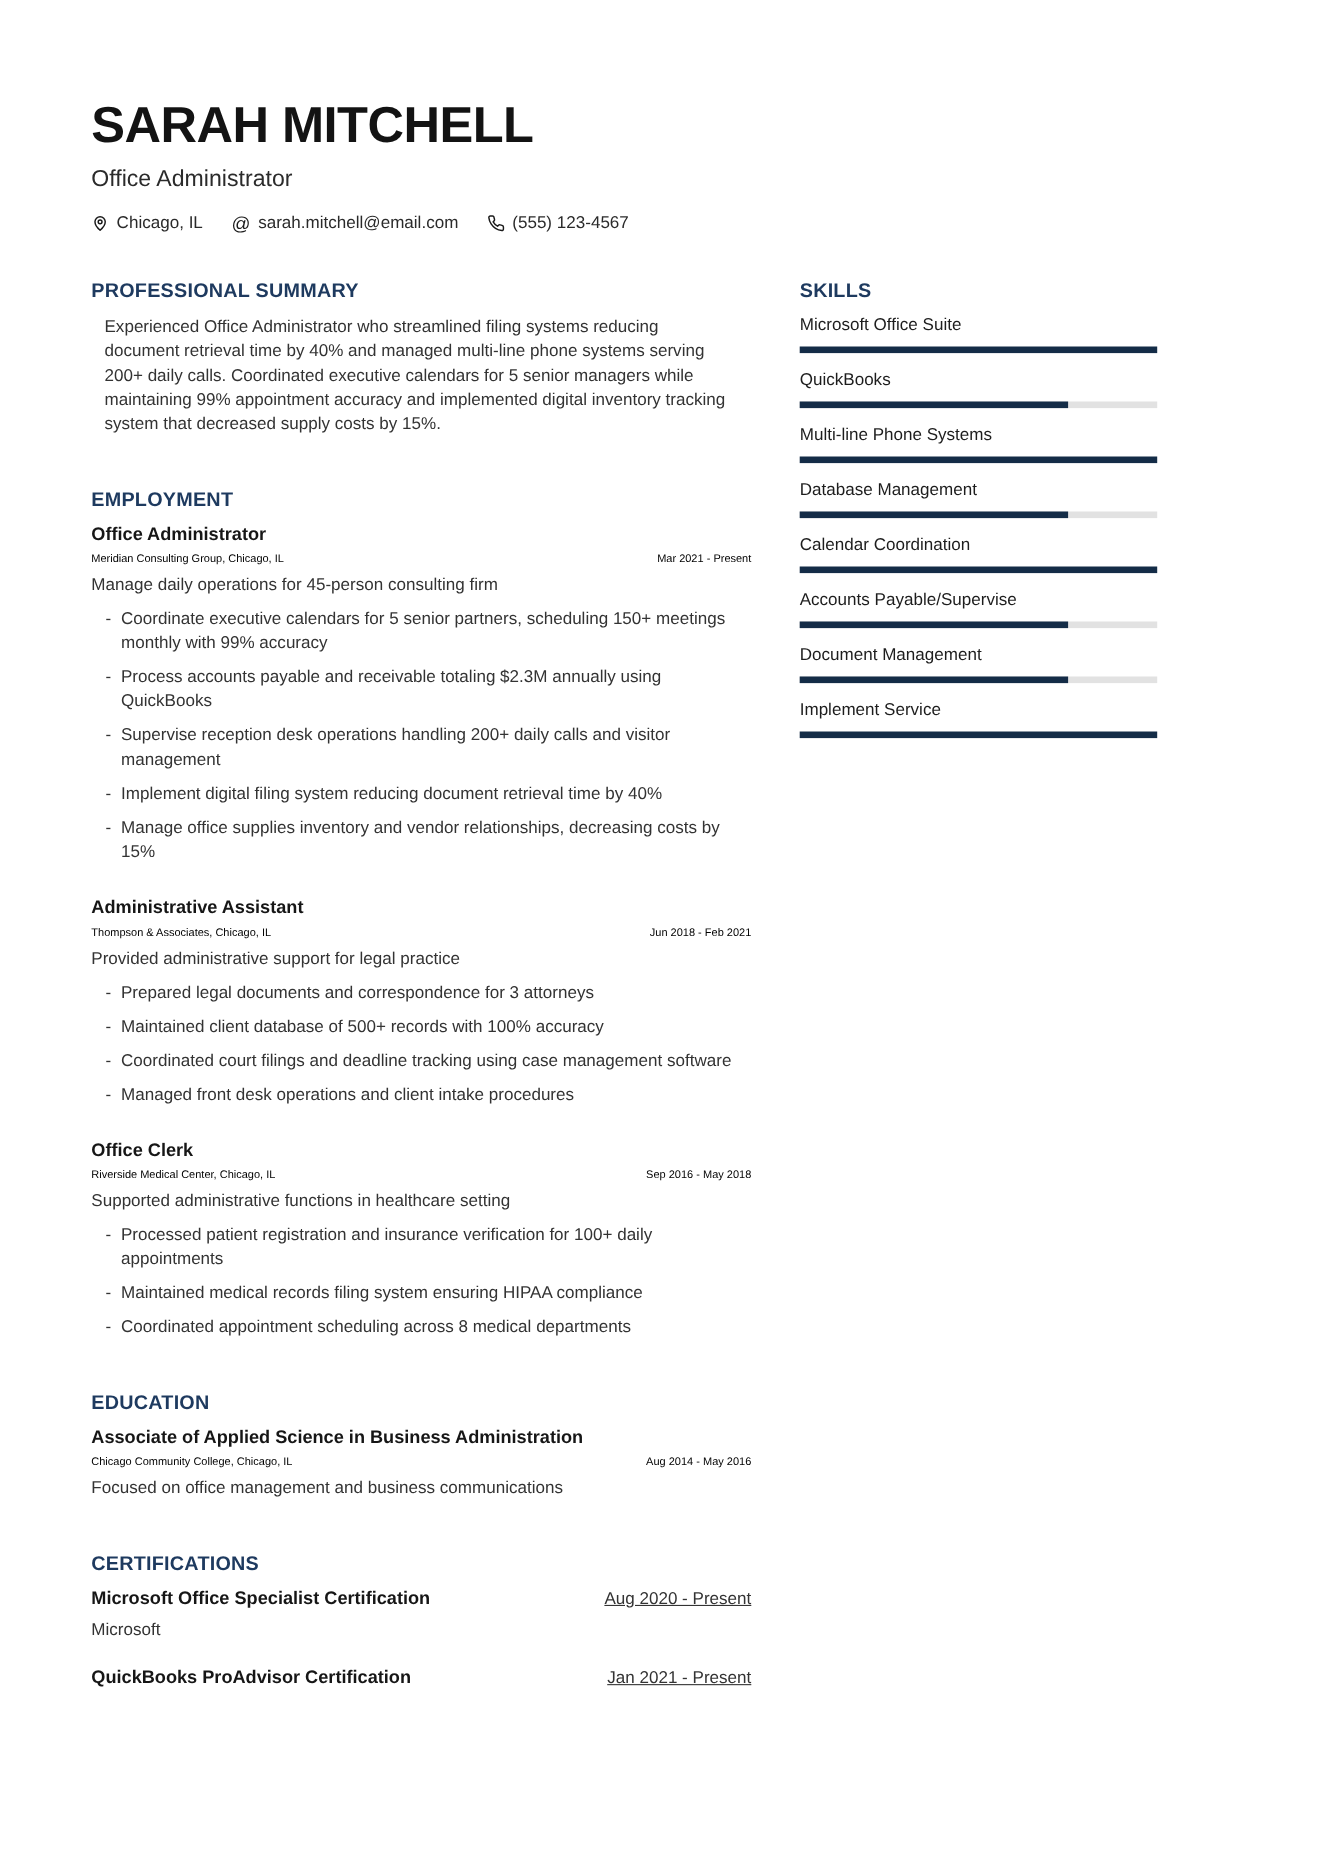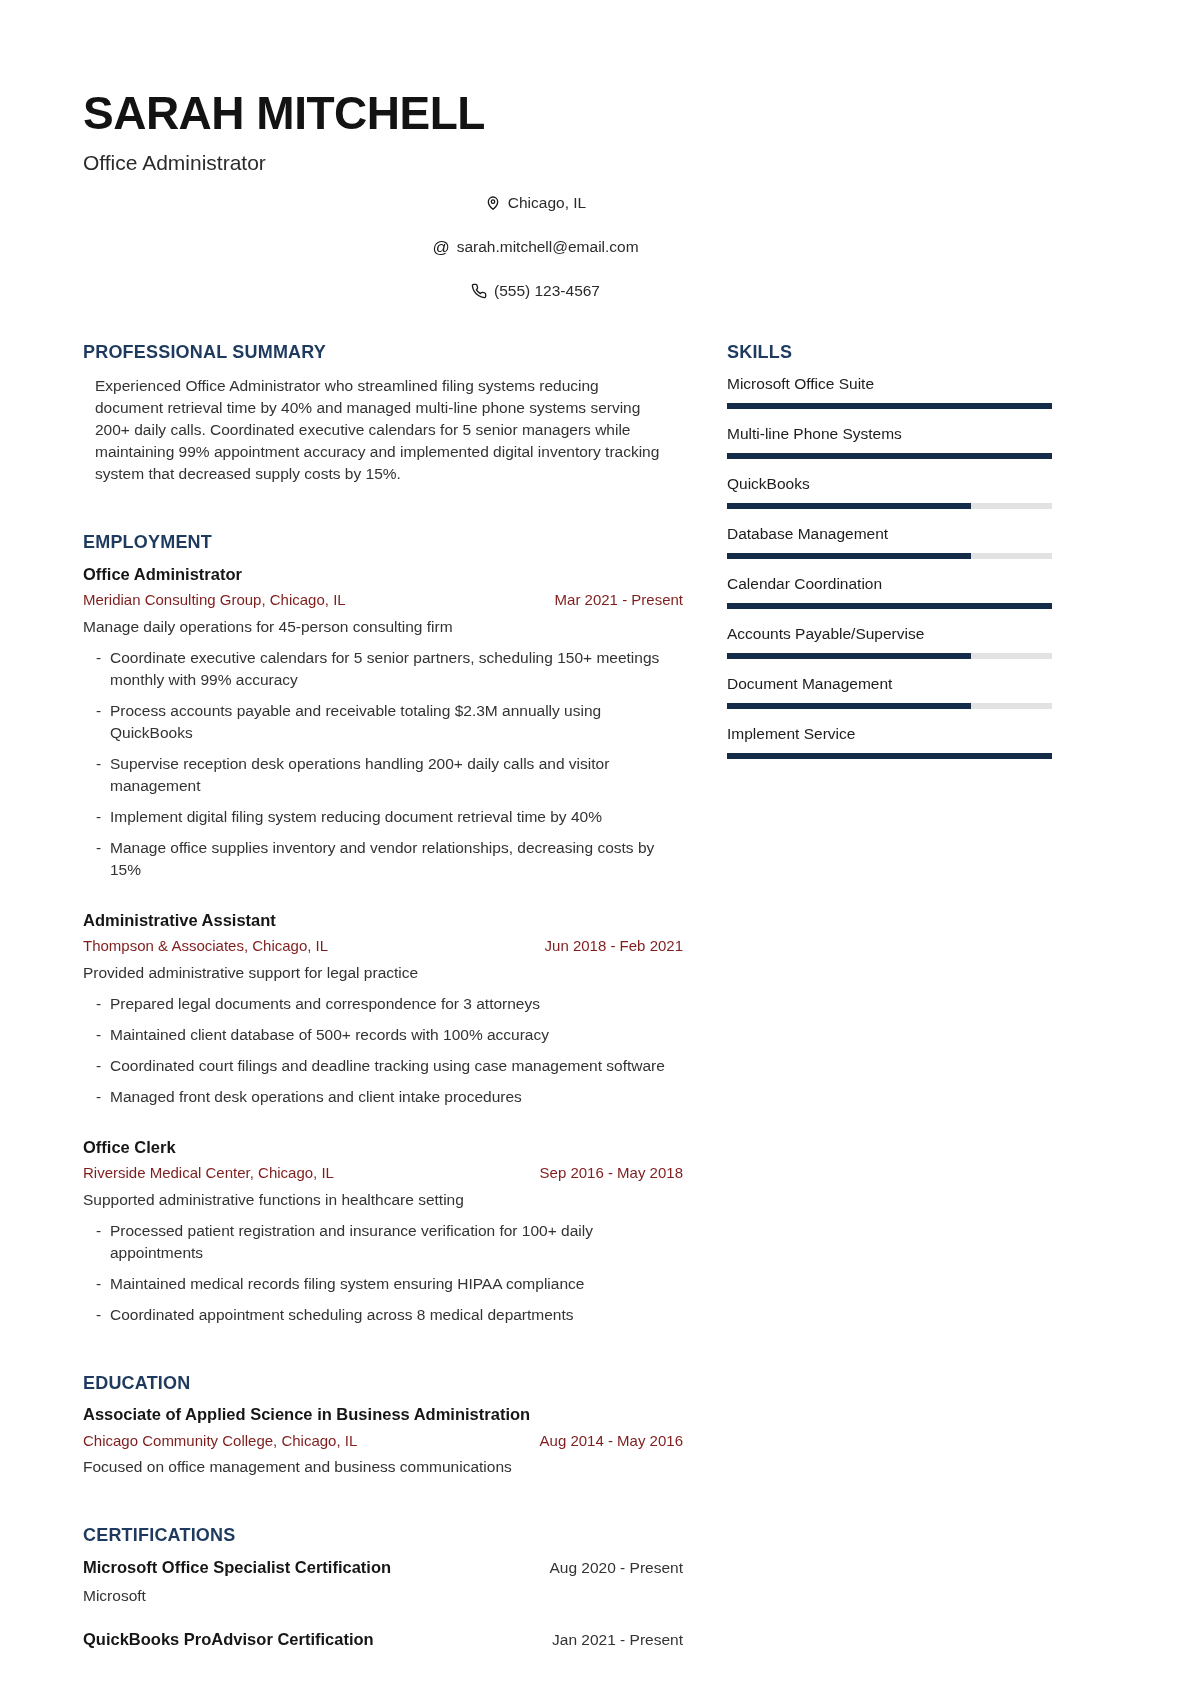--- a/index.html
+++ b/index.html
@@ -9,21 +9,21 @@
     width: 1076px; height: 1697px; background: #fff;
     padding: 90px 88px 0 83px; overflow: hidden; position: relative;
   }
 
   
   .name {
     margin: 0; font-size: 46px; font-weight: 700; color: #131313;
     letter-spacing: -0.5px; line-height: 1;
   }
   .subtitle { font-size: 21px; color: #2b2b2b; margin-top: 15px; line-height: 1.15; }
-  .contact { display: flex; align-items: center; gap: 26px; margin-top: 19px; font-size: 15.5px; color: #2a2a2a; flex-direction: column; }
+  .contact { display: flex; align-items: center; gap: 26px; margin-top: 19px; font-size: 15.5px; color: #2a2a2a; }
   .citem { display: flex; align-items: center; gap: 7px; }
   .cicon { display: inline-flex; }
   .cicon svg { width: 16px; height: 16px; display: block; }
   .at-glyph { font-size: 17px; color: #1a1a1a; line-height: 1; }
 
   
   .cols { display: flex; margin-top: 42px; }
   .col-main { width: 600px; flex: 0 0 600px; }
   .col-side { width: 325px; flex: 0 0 325px; margin-left: 44px; }
 
@@ -33,31 +33,31 @@
   }
   .section { margin-top: 47px; }
   .section.first { margin-top: 0; }
 
   .summary-text { margin: 12px; font-size: 15.5px; line-height: 22px; color: #333; }
 
   
   .entry { margin-top: 29px; }
   .entry.first { margin-top: 2px; }
   .entry-title { margin: 0 0 6px 0; font-size: 16.5px; font-weight: 700; color: #161616; line-height: 1.25; }
-  .entry-meta { display: flex; justify-content: space-between; align-items: baseline; font-size: 15px; color: #7f1d1d; margin-bottom: 7px; line-height: 1.3; }
+  .entry-meta { display: flex; justify-content: space-between; align-items: baseline; font-size: 10px; color: #000000; margin-bottom: 7px; line-height: 1.3; }
   .entry-desc { margin: 0 0 9px 0; font-size: 15.5px; color: #333; line-height: 1.35; }
   .bullets { list-style: none; margin: 0; padding: 0; }
   .bullets li { position: relative; padding-left: 27px; font-size: 15.5px; line-height: 22px; color: #333; margin-bottom: 9px; }
   .bullets .dash { position: absolute; left: 13px; }
 
   .cert-entry { margin-top: 24px; }
   .cert-entry.first { margin-top: 2px; }
   .cert-meta { display: flex; justify-content: space-between; align-items: baseline; line-height: 1.3; }
   .cert-title { font-size: 16.5px; font-weight: 700; color: #161616; }
-  .cert-date { font-size: 15.5px; color: #333; font-weight: 400; }
+  .cert-date { font-size: 15.5px; color: #333; font-weight: 400; text-decoration: underline; }
   .cert-issuer { font-size: 15.5px; color: #333; margin-top: 8px; }
 
   
   .skill { margin-bottom: 15px; }
   .skill-label { font-size: 15.5px; color: #1d1d1d; line-height: 20px; margin-bottom: 9px; }
   .skill-track { width: 100%; height: 6px; background: #e2e2e2; }
   .skill-fill { height: 100%; background: #142c47; }
 </style>
 </head>
 <body>
@@ -185,29 +185,29 @@
       <section>
         <h2 class="sec-heading">SKILLS</h2>
 
         <div class="skill">
           <div class="skill-label">Microsoft Office Suite</div>
           <div class="skill-track">
               <div class="skill-fill" style="width: 100%;"></div>
             </div>
         </div>
         <div class="skill">
+          <div class="skill-label">QuickBooks</div>
+          <div class="skill-track">
+              <div class="skill-fill" style="width: 75%;"></div>
+            </div>
+        </div>
+        <div class="skill">
           <div class="skill-label">Multi-line Phone Systems</div>
           <div class="skill-track">
               <div class="skill-fill" style="width: 100%;"></div>
-            </div>
-        </div>
-        <div class="skill">
-          <div class="skill-label">QuickBooks</div>
-          <div class="skill-track">
-              <div class="skill-fill" style="width: 75%;"></div>
             </div>
         </div>
         <div class="skill">
           <div class="skill-label">Database Management</div>
           <div class="skill-track">
               <div class="skill-fill" style="width: 75%;"></div>
             </div>
         </div>
         <div class="skill">
           <div class="skill-label">Calendar Coordination</div>

